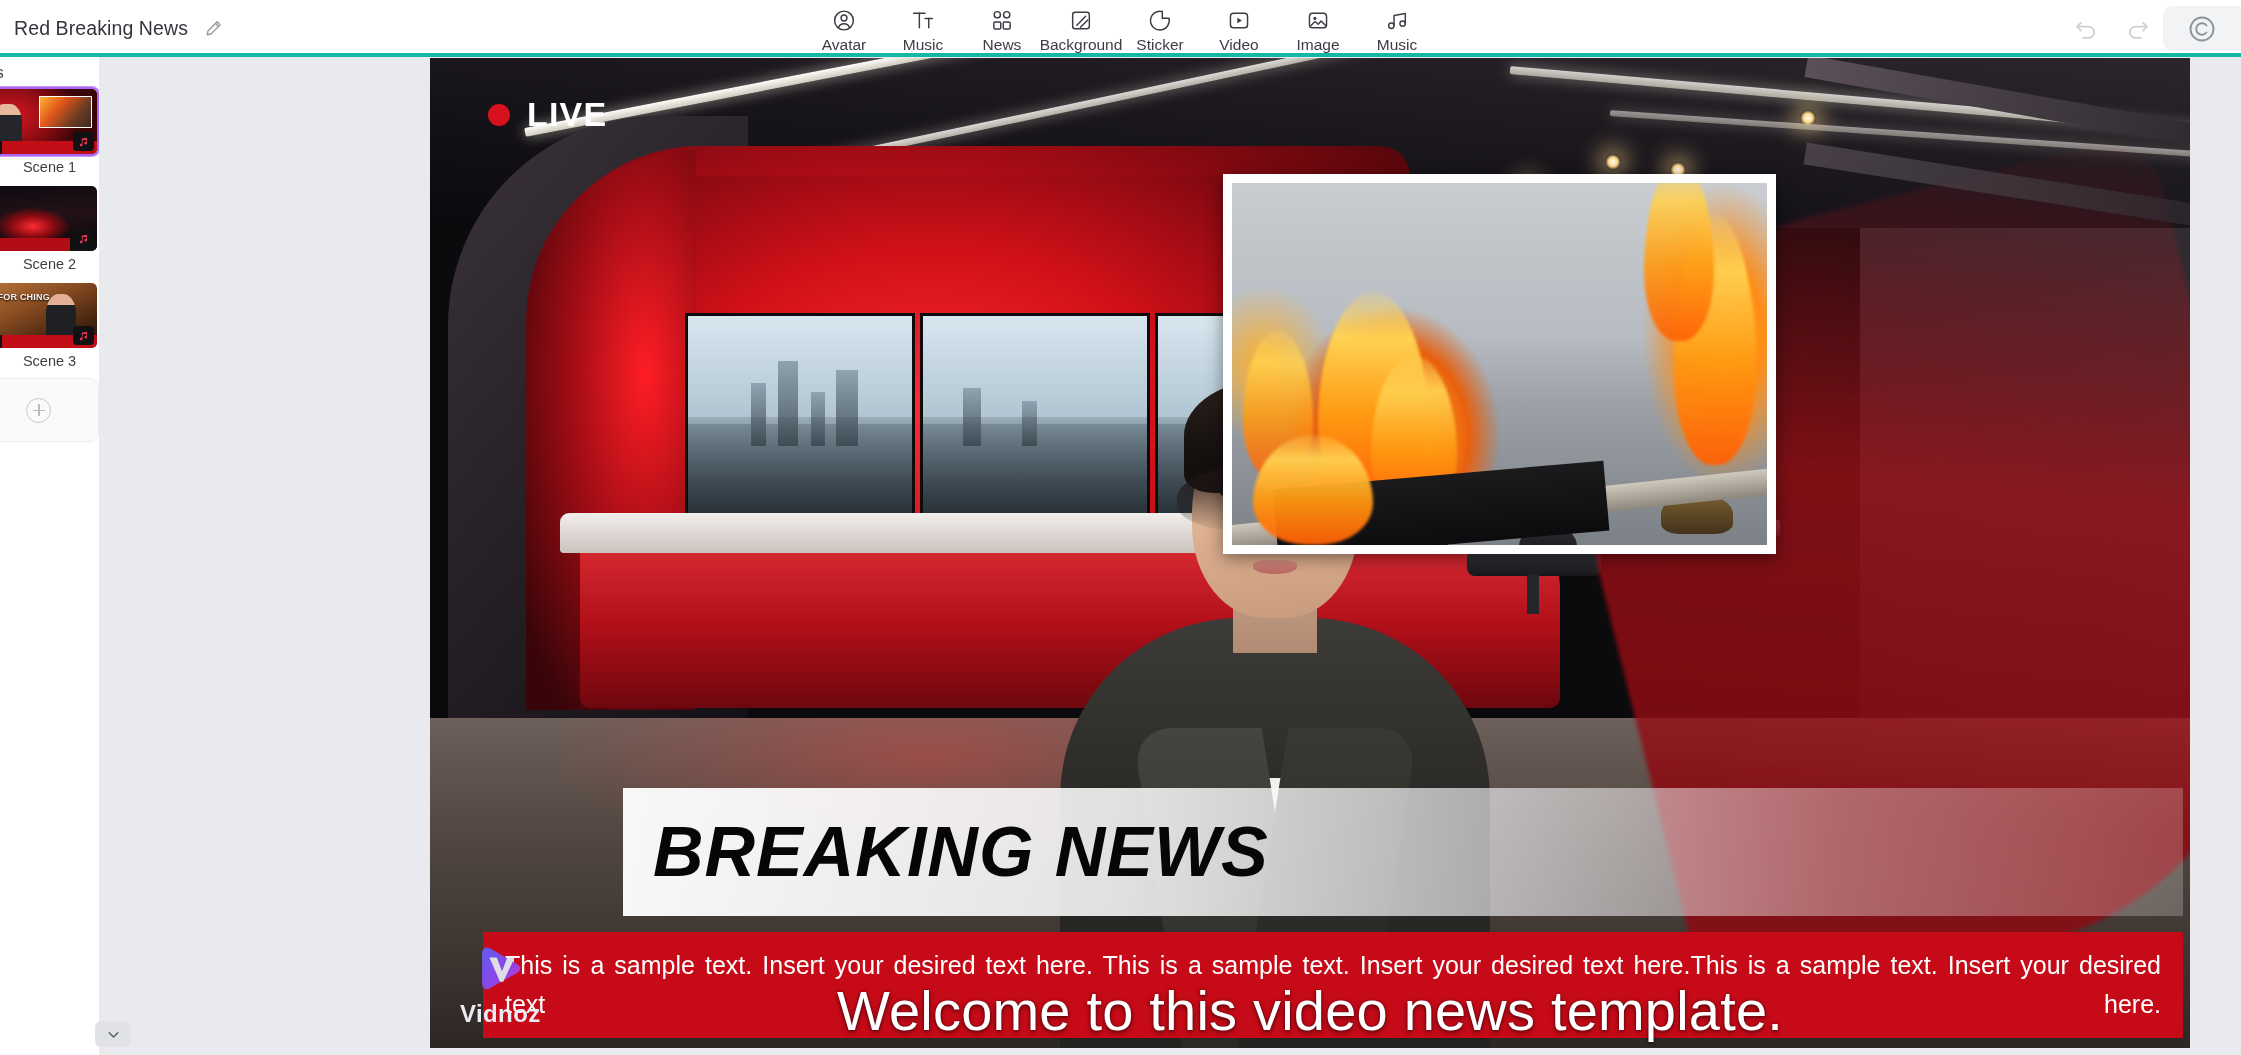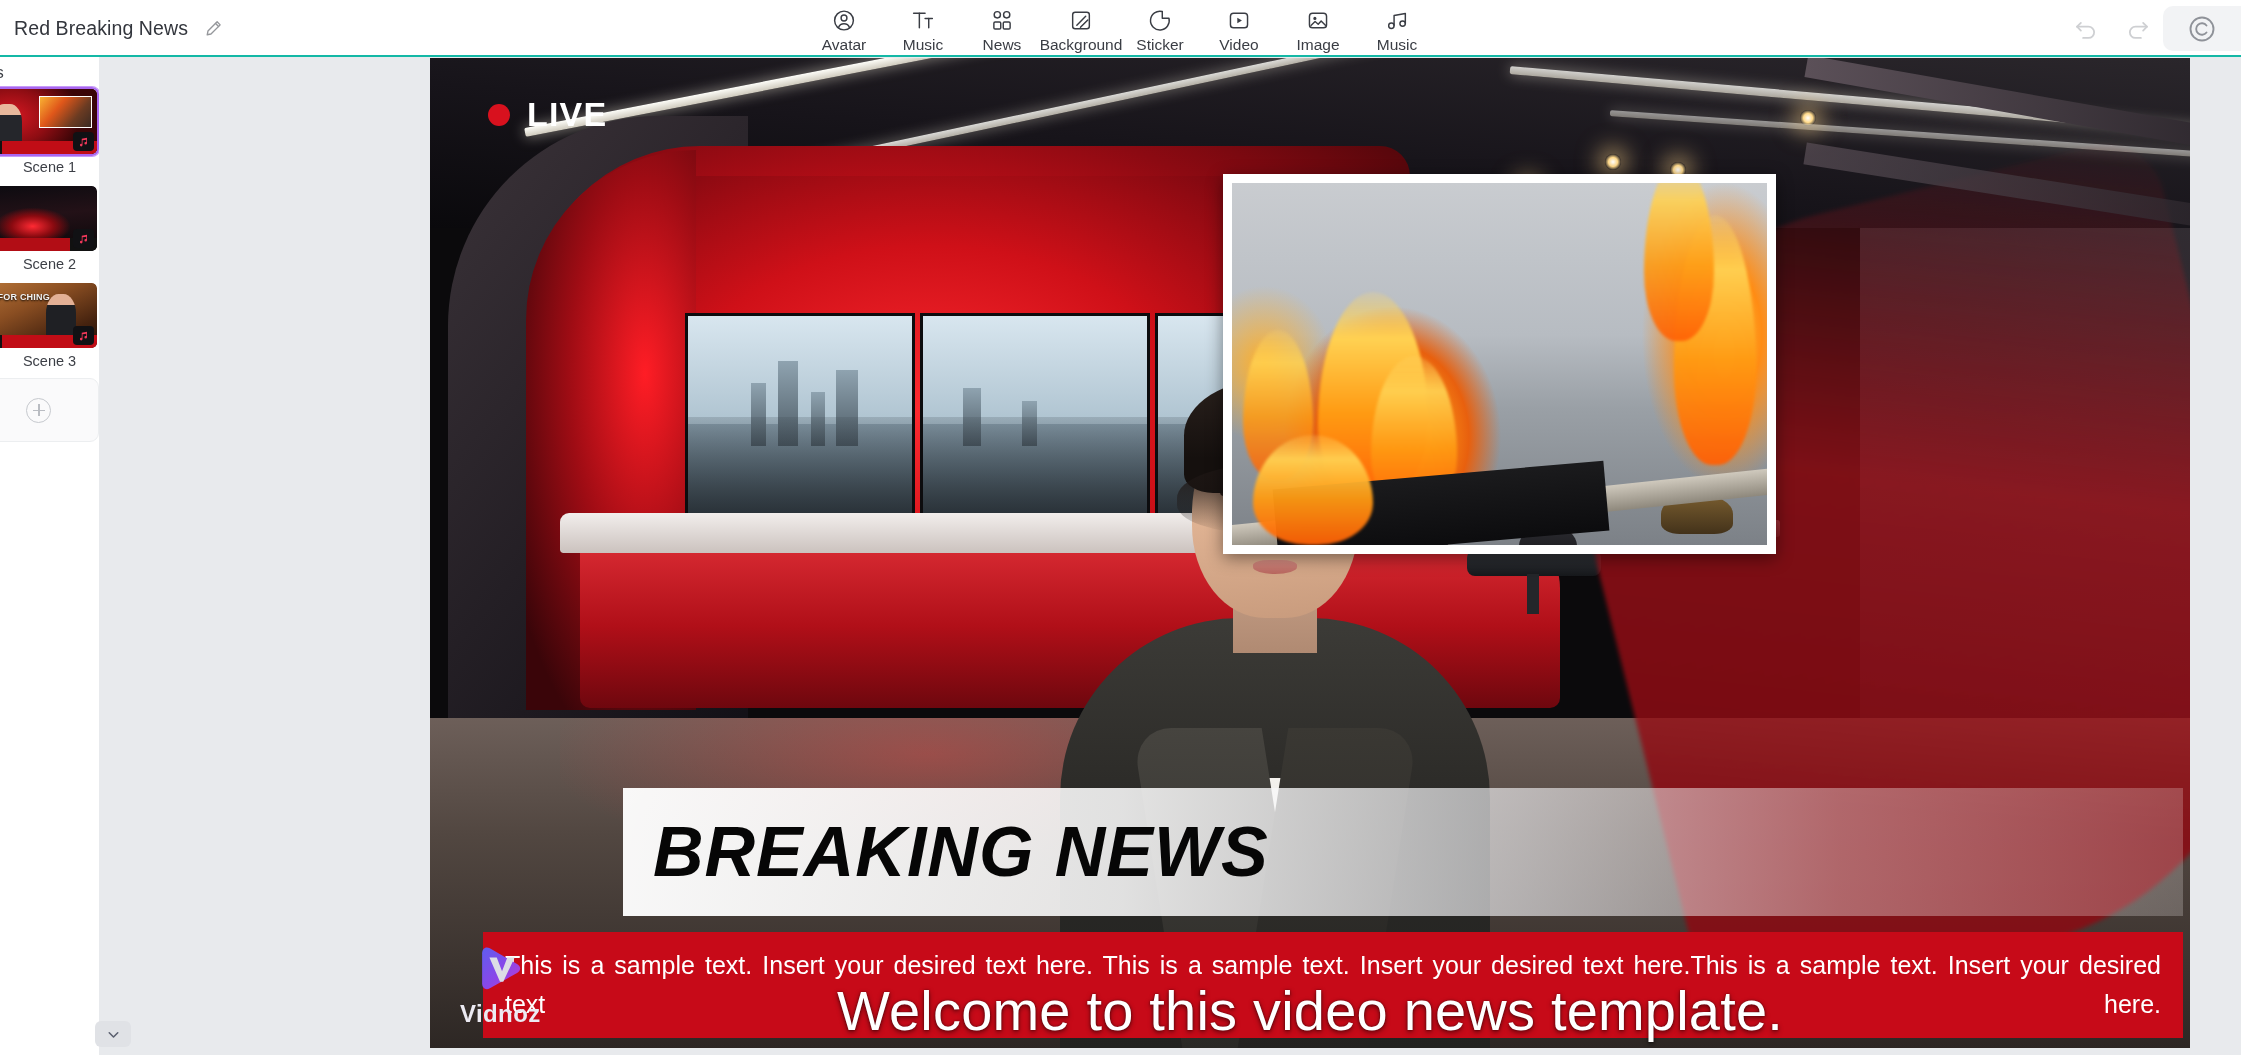--- a/index.html
+++ b/index.html
@@ -8,21 +8,21 @@
     overflow: hidden;
     font-family: "Liberation Sans", sans-serif;
     background: #ffffff;
   }
 
   
   .topbar {
     position: absolute; left: 0; top: 0;
     width: 2241px; height: 57px;
     background: #ffffff;
-    border-bottom: 2px solid #14b8a6;
+    border-bottom: 4px solid #14b8a6;
     z-index: 40;
   }
   .proj-title-wrap {
     position: absolute; left: 14px; top: 0;
     height: 57px; display: flex; align-items: center; gap: 14px;
     padding-left: 0px;
   }
   .proj-title {
     font-size: 19.5px; color: #33363d; letter-spacing: .1px; white-space: nowrap;
   }

